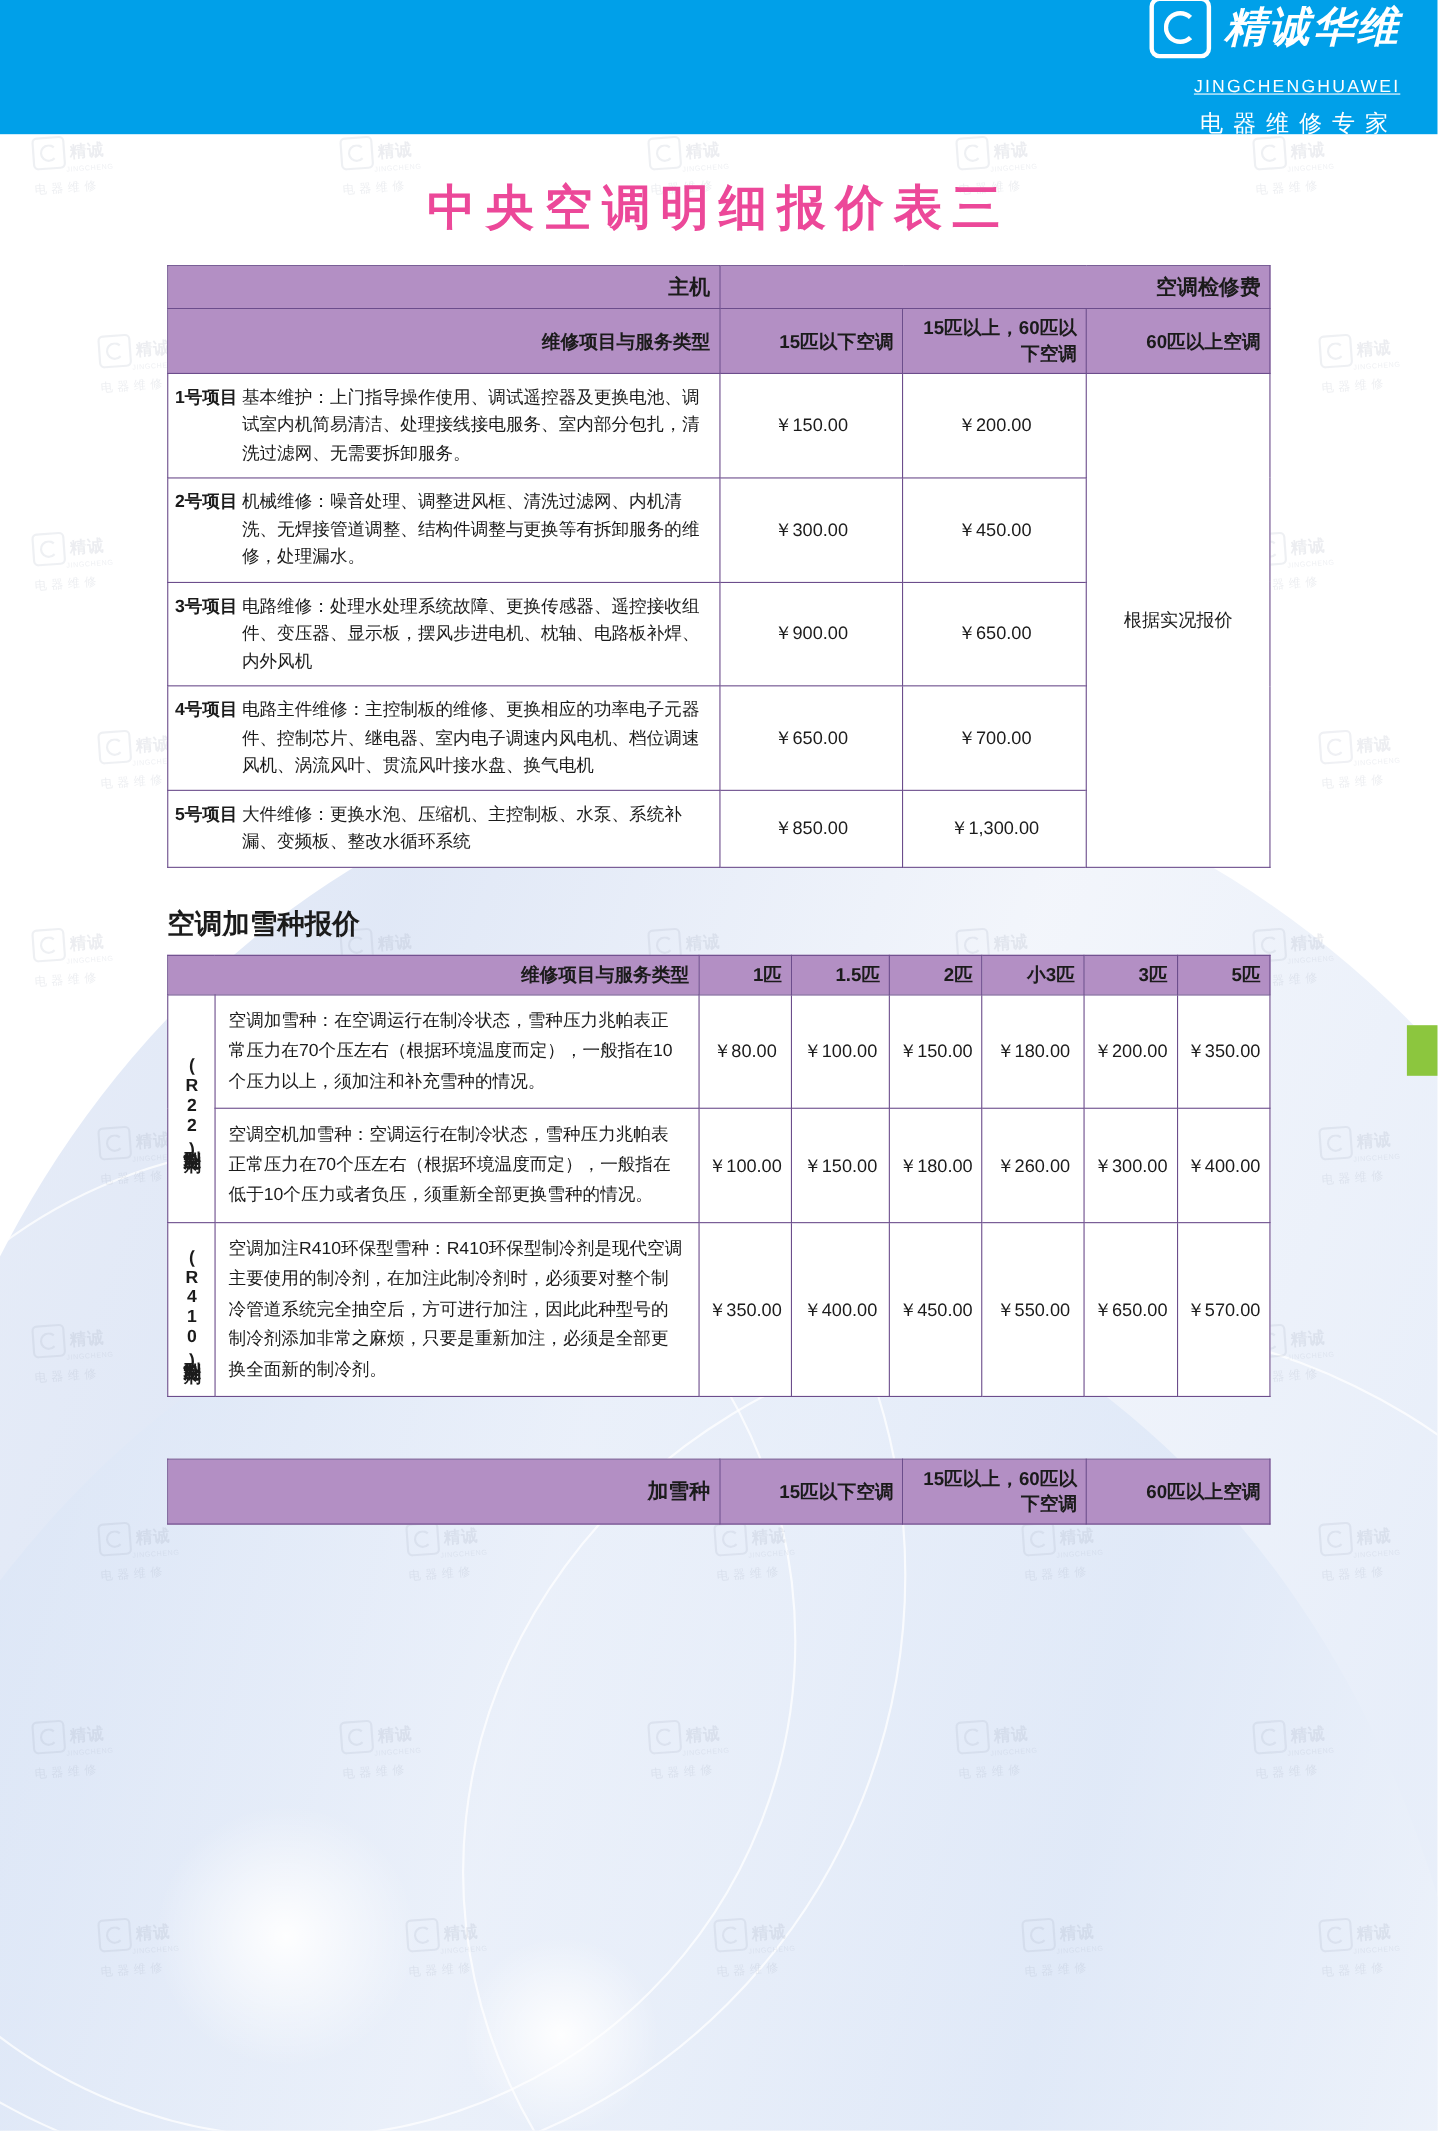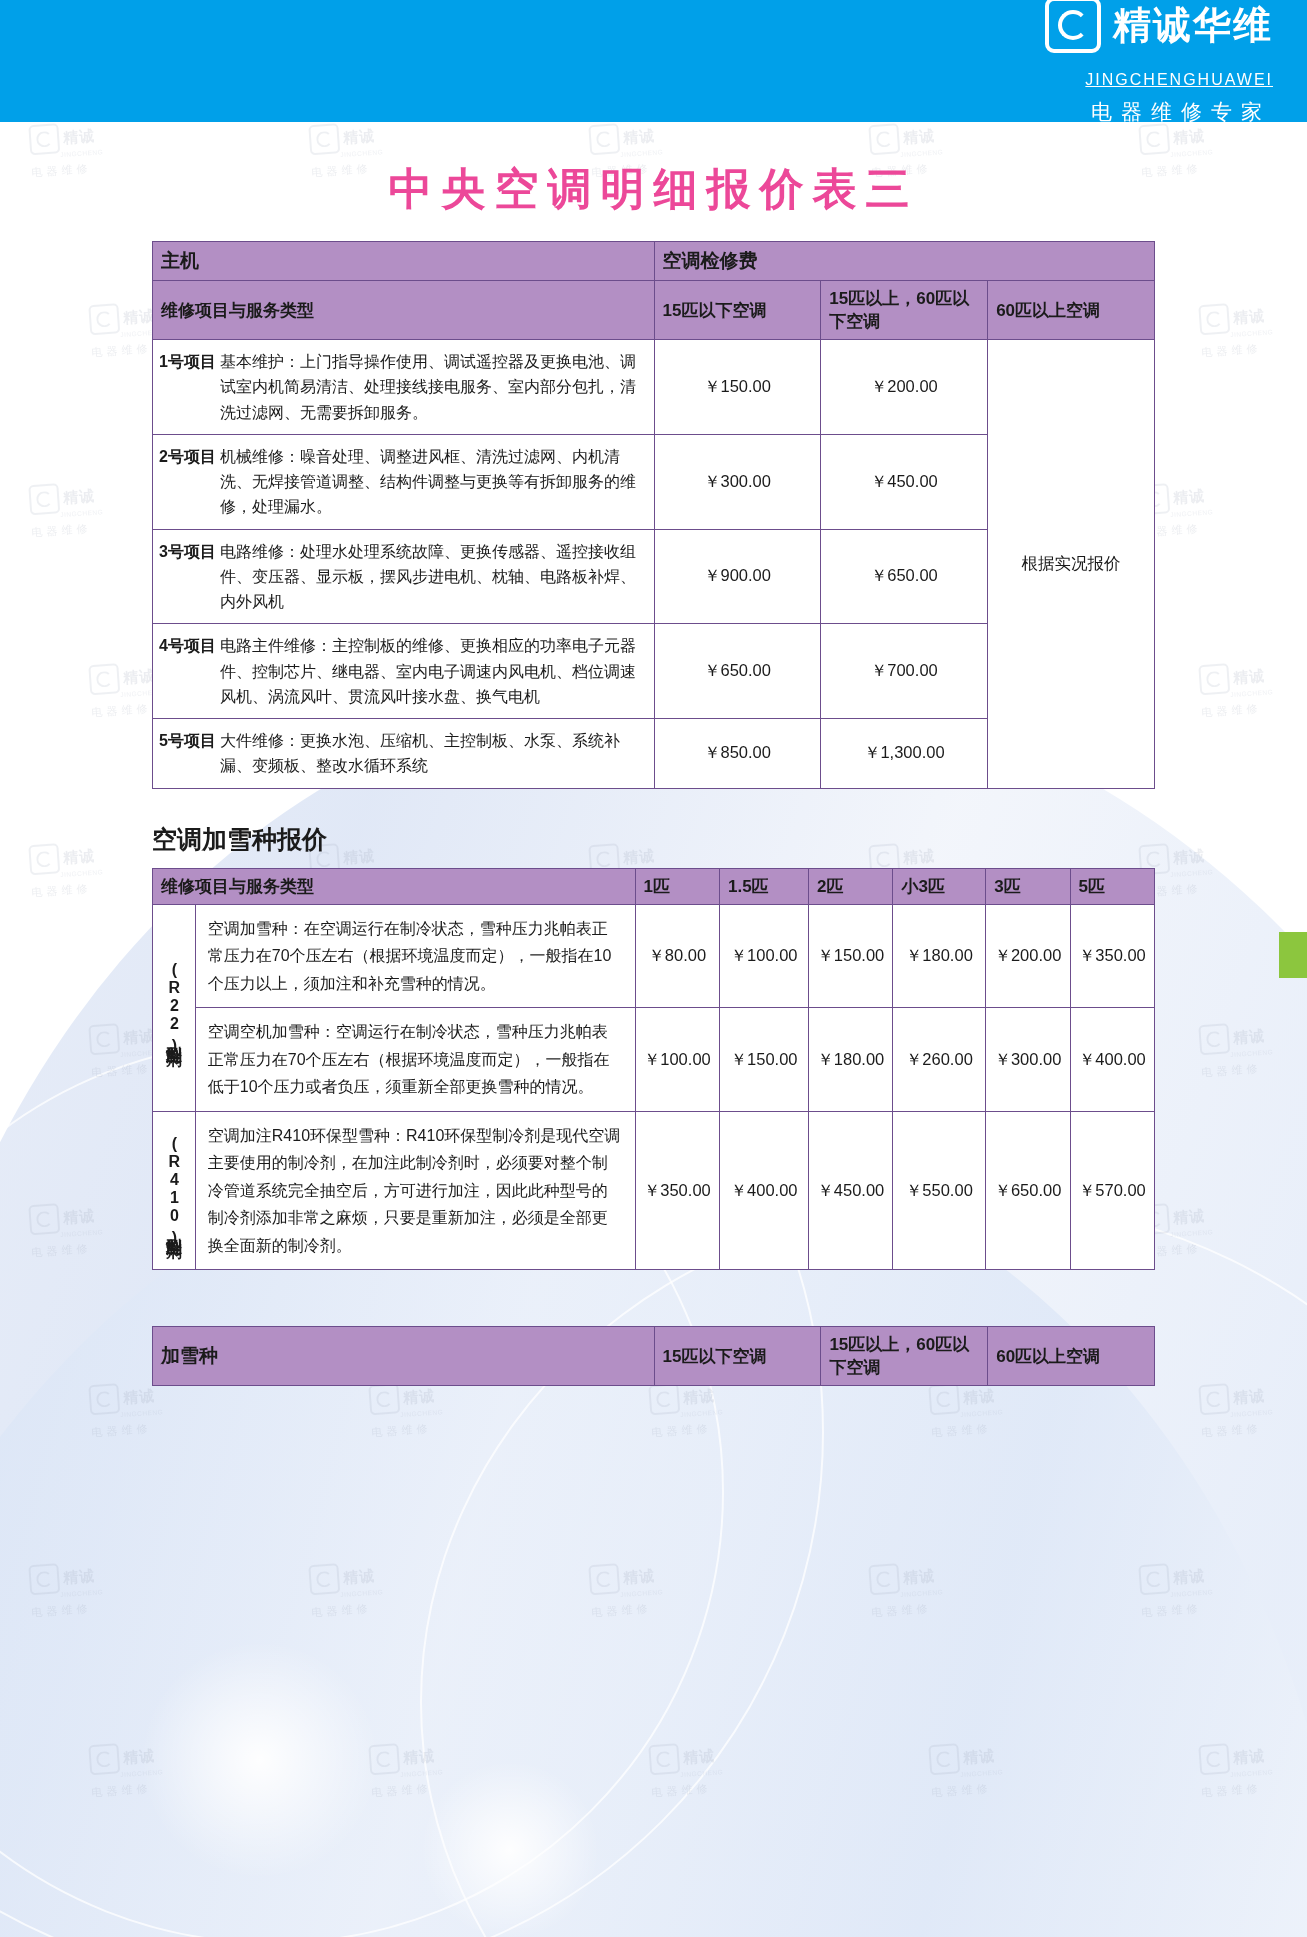--- a/index.html
+++ b/index.html
@@ -153,20 +153,21 @@
     width: 22px; height: 22px;
     border: 4px solid #ffffff;
     border-radius: 50%;
     border-right-color: transparent;
   }
   .brand-name {
     font-size: 38px;
     font-weight: bold;
     letter-spacing: 2px;
     line-height: 1;
+    font-style: italic;
   }
   .brand-py {
     font-size: 16px;
     letter-spacing: 2px;
     margin-top: 18px;
     margin-left: 62px;
     align-self: flex-start;
     text-decoration: underline;
   }
   .brand-sub {
@@ -217,21 +218,21 @@
     border: 1px solid #6c4d8c;
     font-size: 16.5px;
     color: #1b1b1b;
     font-weight: normal;
     padding: 6px 8px;
     box-sizing: border-box;
     vertical-align: middle;
   }
   .hdr {
     background: #b38fc4;
-    text-align: left;
+    text-align: right;
     font-weight: bold;
     font-size: 19px;
     color: #1b1b1b;
   }
   .hdr.sm { font-size: 17px; }
   .price {
     text-align: center;
     white-space: nowrap;
   }
   .desc {

